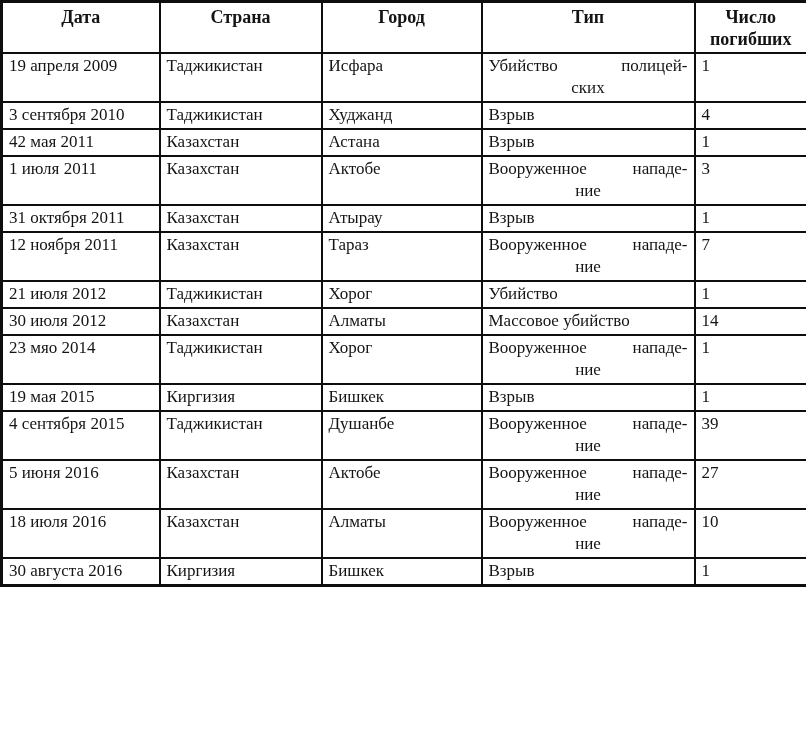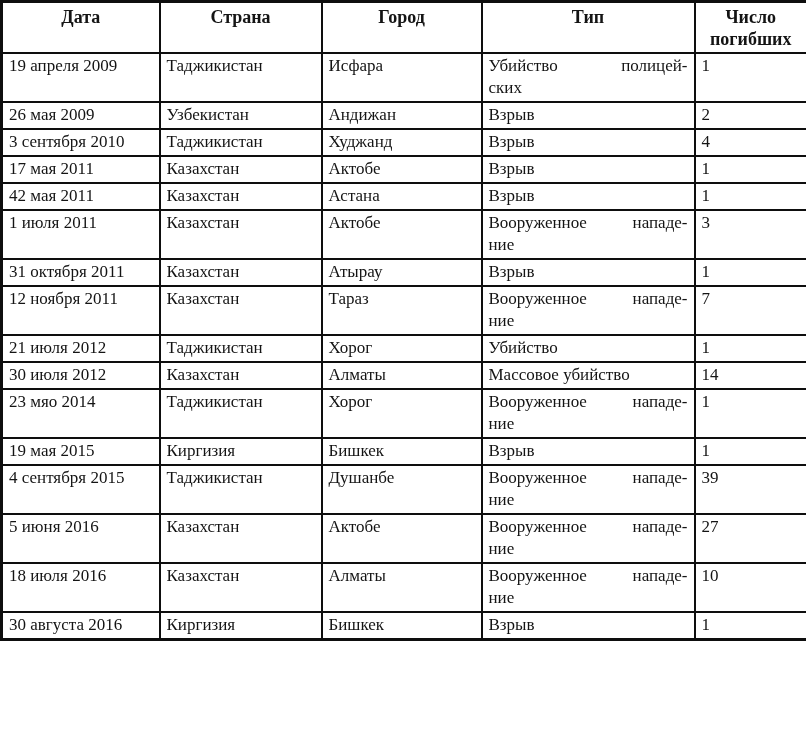--- a/index.html
+++ b/index.html
@@ -46,21 +46,21 @@
     height: 44px;
     box-sizing: content-box;
   }
   table.doc-table td { text-align: left; }
 
   
   td .jline {
     text-align: justify;
     text-align-last: justify;
   }
-  td .lline { text-align: left; }
+  td .lline { text-align: center; }
 </style>
 </head>
 <body>
 
 <div class="page">
   <table class="doc-table">
     <colgroup>
       <col class="c0">
         <col class="c1">
         <col class="c2">
@@ -81,39 +81,25 @@
           <td>19 апреля 2009</td>
           <td>Таджикистан</td>
           <td>Исфара</td>
           <td>
             <div class="jline">Убийство полицей-</div>
             <div class="lline">ских</div>
           </td>
           <td>1</td>
         </tr>
         <tr>
-          <td>26 мая 2009</td>
-          <td>Узбекистан</td>
-          <td>Андижан</td>
-          <td>Взрыв</td>
-          <td>2</td>
-        </tr>
-        <tr>
           <td>3 сентября 2010</td>
           <td>Таджикистан</td>
           <td>Худжанд</td>
           <td>Взрыв</td>
           <td>4</td>
-        </tr>
-        <tr>
-          <td>17 мая 2011</td>
-          <td>Казахстан</td>
-          <td>Актобе</td>
-          <td>Взрыв</td>
-          <td>1</td>
         </tr>
         <tr>
           <td>42 мая 2011</td>
           <td>Казахстан</td>
           <td>Астана</td>
           <td>Взрыв</td>
           <td>1</td>
         </tr>
         <tr>
           <td>1 июля 2011</td>

